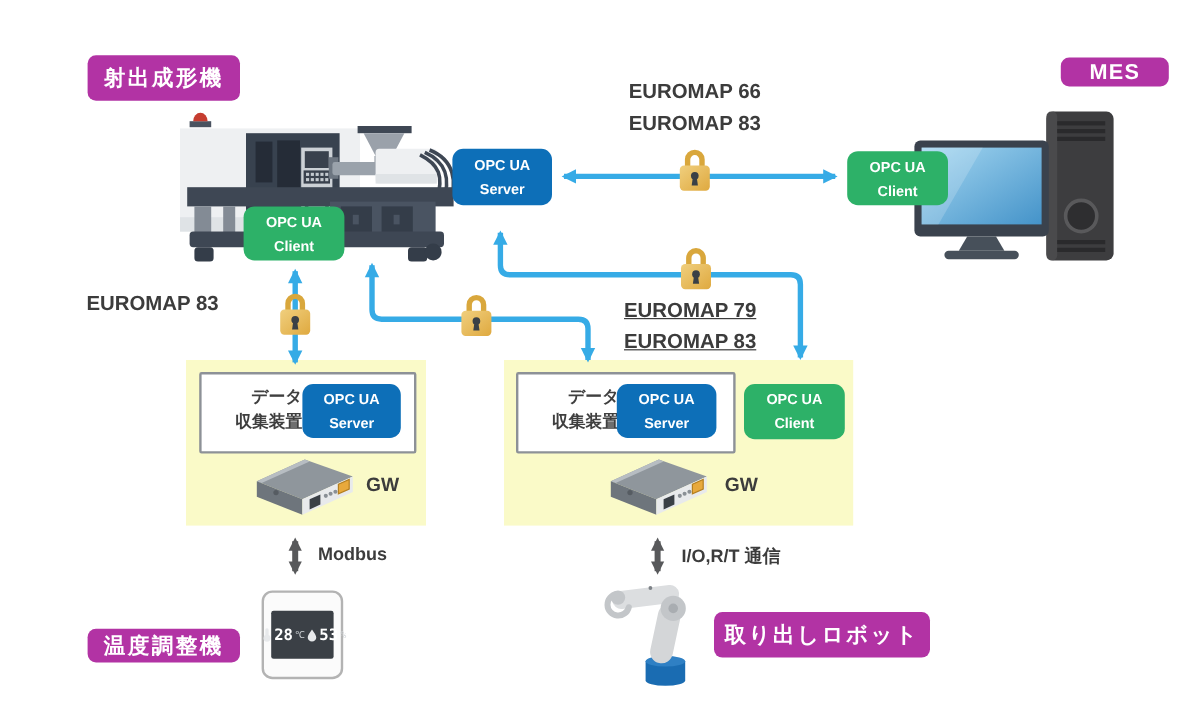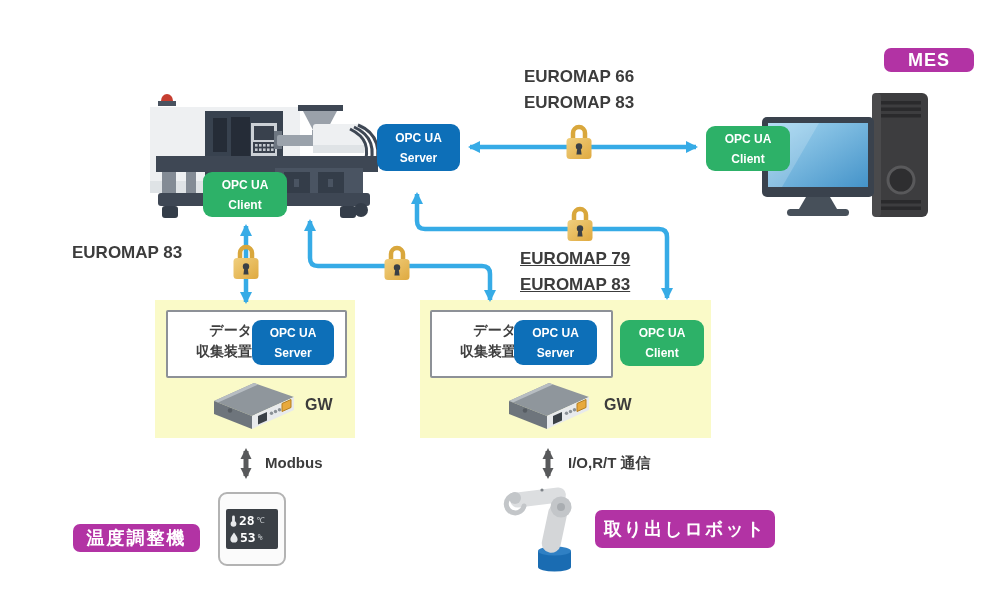--- a/index.html
+++ b/index.html
@@ -19,21 +19,21 @@
   .whitebox{background:#ffffff;border:2px solid #8d9197;border-radius:2px;z-index:3;}
   .collector{color:#3f3f3f;font-weight:700;font-size:14px;line-height:21px;text-align:right;z-index:4;}
   .gwlabel{color:#3c3c3c;font-weight:700;font-size:16px;z-index:3;}
   .linklabel{color:#3c3c3c;font-weight:700;font-size:15px;z-index:3;}
   .icon{z-index:2;}
   .lock{z-index:6;}
   .arrows{position:absolute;left:0;top:0;z-index:2;}
   
   .tempdev{width:64px;height:70px;background:#fbfbfb;border:2px solid #b3b3b3;border-radius:9px;z-index:2;
            display:flex;align-items:center;justify-content:center;}
-  .tempscreen{width:52px;height:40px;background:#3b4046;border-radius:2px;display:flex;flex-direction:column;
+  .tempscreen{width:52px;height:40px;background:#3b4046;border-radius:2px;display:flex;flex-direction:row;
               justify-content:center;gap:2px;padding-left:4px;box-sizing:border-box;}
   .temprow{display:flex;align-items:center;gap:2px;color:#fff;
            font-family:"DejaVu Sans Mono","Liberation Mono",monospace;font-weight:700;font-size:13px;line-height:15px;}
   .temprow .unit{font-size:8px;color:#cfd3d6;font-weight:400;}
 </style>
 </head>
 <body>
 
 <div class="canvas">
 
@@ -154,20 +154,21 @@
     <circle cx="15" cy="25.5" r="3.2" fill="#3a4046"></circle>
       <path d="M13.4,26.5 h3.2 l1,7 h-5.2 z" fill="#3a4046"></path>
   </svg>
   <svg class="abs lock" style="left:382px;top:242px;" width="30" height="40" viewBox="0 0 30 40">
     <path d="M9,19 v-7 a6,6 0 0 1 12,0 v7" fill="none" stroke="#d9a73c" stroke-width="4.5"></path>
     <rect x="2.5" y="17" width="25" height="21" rx="3.5" fill="url(#goldg)"></rect>
     <circle cx="15" cy="25.5" r="3.2" fill="#3a4046"></circle>
       <path d="M13.4,26.5 h3.2 l1,7 h-5.2 z" fill="#3a4046"></path>
   </svg>
 
+  <div class="abs tag" style="left:73px;top:46px;width:127px;height:38px;">射出成形機</div>
   <div class="abs tag" style="left:884px;top:48px;width:90px;height:24px;letter-spacing:1px;">MES</div>
   <div class="abs tag" style="left:73px;top:524px;width:127px;height:28px;">温度調整機</div>
   <div class="abs tag" style="left:595px;top:510px;width:180px;height:38px;text-align:right;">取り出しロボット</div>
 
   <div class="abs badge blue" style="left:377px;top:124px;width:83px;height:47px;">
     <span>OPC UA</span>
     <span>Server</span>
   </div>
   <div class="abs badge green" style="left:203px;top:172px;width:84px;height:45px;">
     <span>OPC UA</span>

